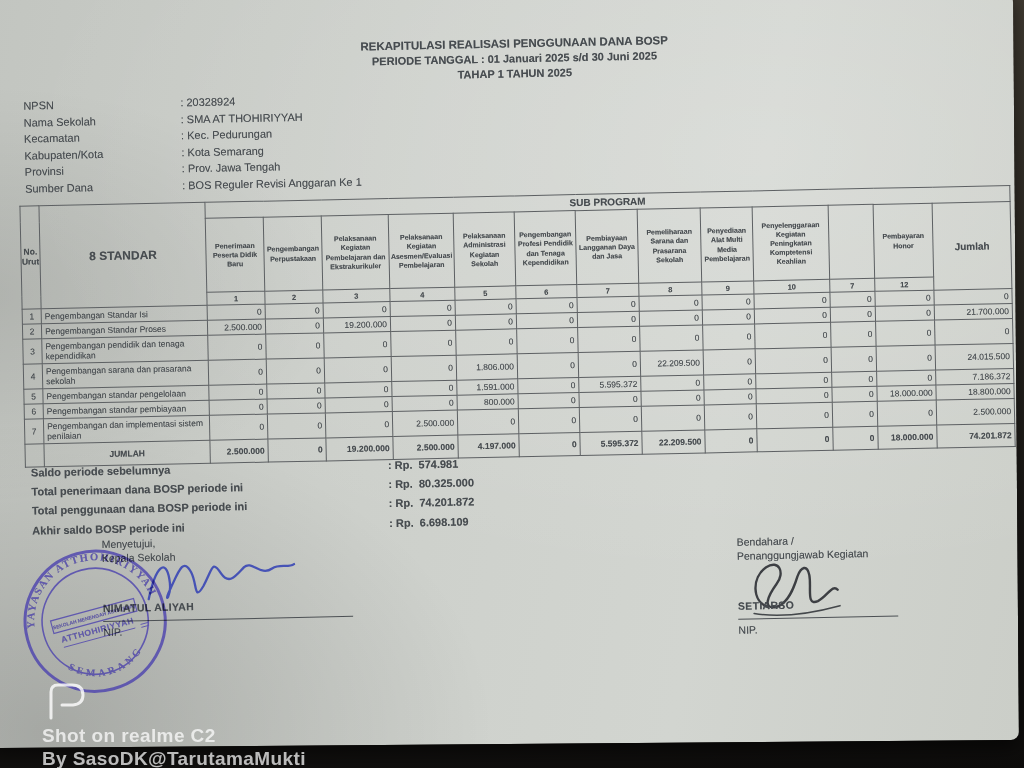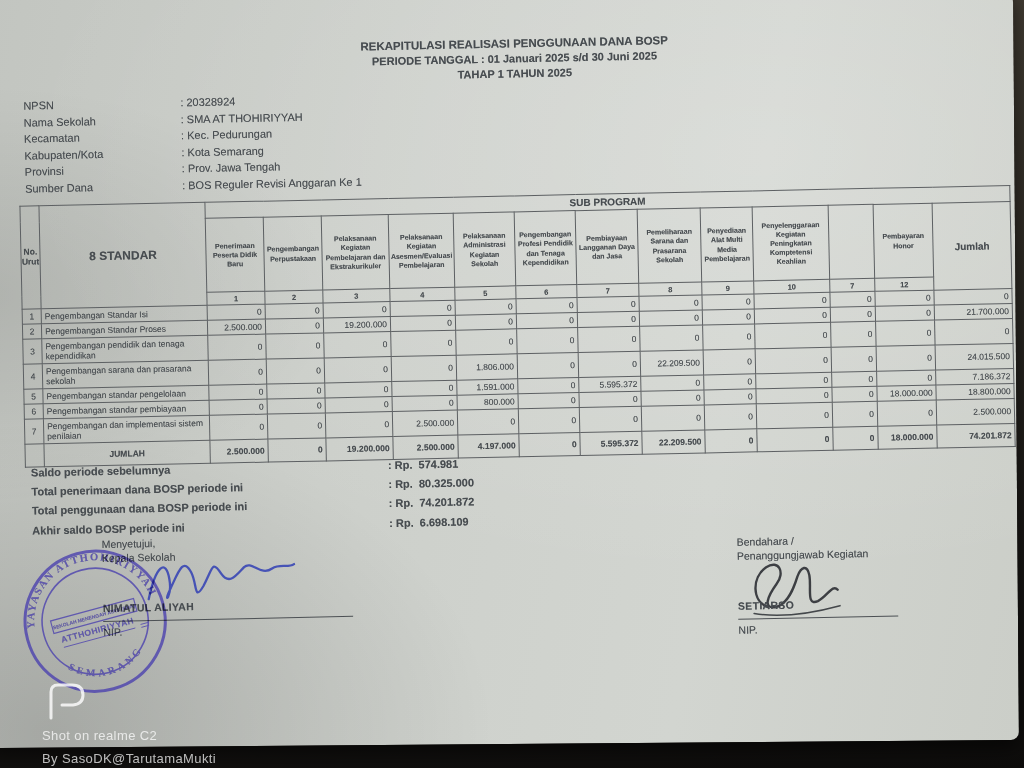--- a/index.html
+++ b/index.html
@@ -60,21 +60,21 @@
   .sig-line { line-height:13.5px; }
   .sig-name { position:absolute; top:64px; left:0; font-weight:bold; letter-spacing:0.3px; }
   .sig-rule { position:absolute; top:83px; left:0; right:0; height:1px; background:#4c5054; }
   .sig-nip { position:absolute; top:88px; left:0; }
   .sig-svg { position:absolute; }
   .stamp {
     position:absolute; left:14px; top:544px; width:150px; height:150px;
     transform:rotate(-14deg); opacity:0.82; mix-blend-mode:multiply;
   }
   .watermark { position:absolute; left:42px; top:680px; color:rgba(255,255,255,0.72); }
-  .wm-text { font-size:13px; letter-spacing:0.4px; line-height:23px; }
+  .wm-text { font-size:19px; letter-spacing:0.4px; line-height:23px;font-weight:bold; }
   .wm-logo { display:block; margin-bottom:4px; }
 </style>
 </head>
 <body>
 
 <div class="paper">
   <div class="content">
 
     <div class="title">
       <div class="t1">REKAPITULASI REALISASI PENGGUNAAN DANA BOSP</div>

